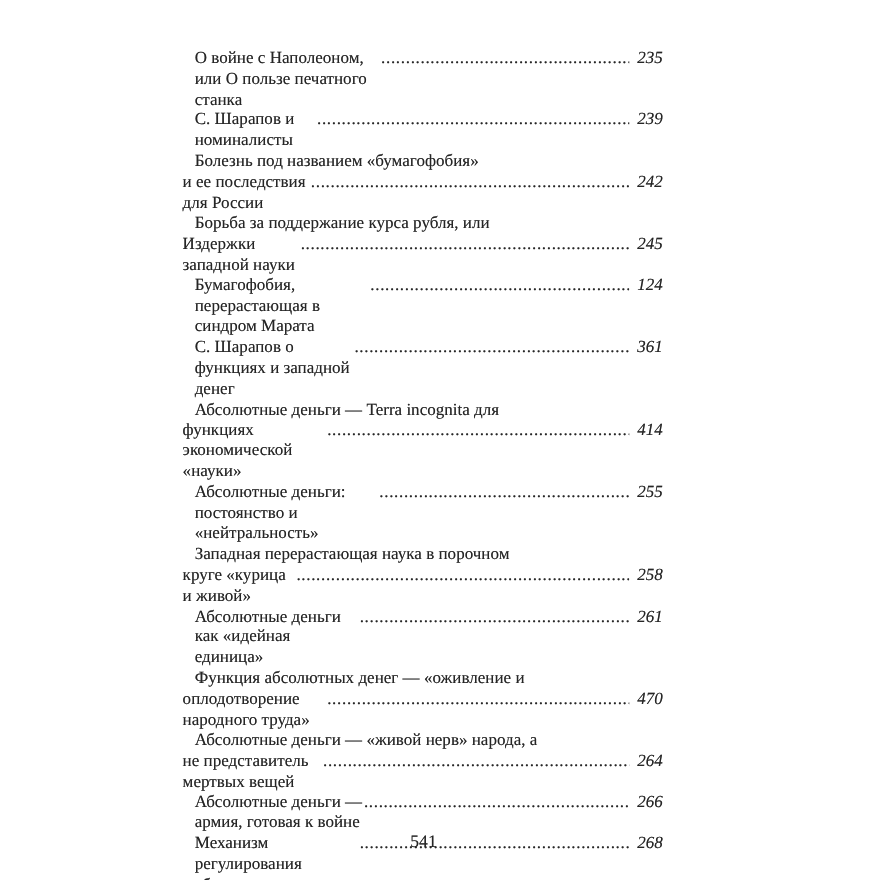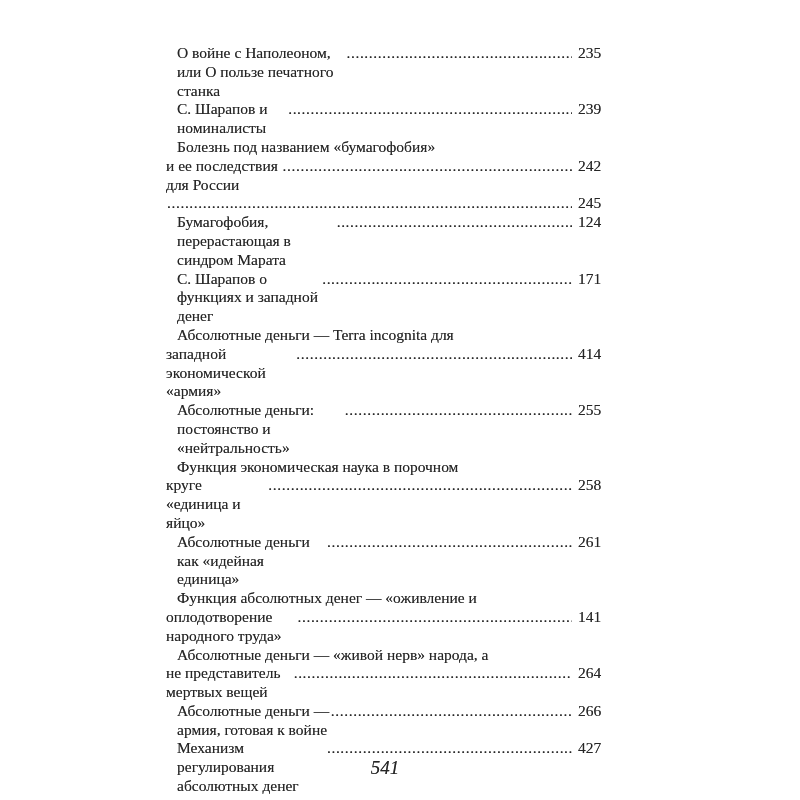--- a/index.html
+++ b/index.html
@@ -40,31 +40,31 @@
     margin-right: 6px;
     min-width: 10px;
   }
   .leader::after {
     content: "............................................................................................................";
     letter-spacing: 0.6px;
   }
   .pg {
     flex: 0 0 auto;
     min-width: 26px;
-    text-align: left;
+    text-align: center;
+    font-style: italic;
   }
   .folio {
     position: absolute;
     left: 166px;
     top: 757px;
     width: 438px;
     text-align: center;
-    font-size: 19px;
+    font-size: 16px;
     text-shadow: 0 0 0.5px rgba(40,40,40,0.55);
-    font-style: italic;
   }
 </style>
 </head>
 <body>
 
 <div class="page">
   <main class="toc">
       <div class="section entries">
         <div class="line indent">
           <span class="t">О войне с Наполеоном, или О пользе печатного станка</span>
@@ -77,82 +77,86 @@
           <span class="pg">239</span>
         </div>
         <div class="line indent">
           <span class="t">Болезнь под названием «бумагофобия»</span>
         </div>
         <div class="line">
           <span class="t">и ее последствия для России </span>
           <span class="leader"></span>
           <span class="pg">242</span>
         </div>
+        <div class="line indent">
+          <span class="t">Борьба за поддержание курса рубля, или</span>
+        </div>
         <div class="line">
+          <span class="t">Издержки западной науки</span>
           <span class="leader"></span>
           <span class="pg">245</span>
         </div>
         <div class="line indent">
           <span class="t">Бумагофобия, перерастающая в синдром Марата </span>
           <span class="leader"></span>
           <span class="pg">124</span>
         </div>
         <div class="line indent">
           <span class="t">С. Шарапов о функциях и западной денег </span>
           <span class="leader"></span>
-          <span class="pg">171</span>
+          <span class="pg">361</span>
         </div>
         <div class="line indent">
           <span class="t">Абсолютные деньги — Terra incognita для</span>
         </div>
         <div class="line">
-          <span class="t">западной экономической «армия» </span>
+          <span class="t">функциях экономической «науки» </span>
           <span class="leader"></span>
           <span class="pg">414</span>
         </div>
         <div class="line indent">
           <span class="t">Абсолютные деньги: постоянство и «нейтральность» </span>
           <span class="leader"></span>
           <span class="pg">255</span>
         </div>
         <div class="line indent">
-          <span class="t">Функция экономическая наука в порочном</span>
+          <span class="t">Западная перерастающая наука в порочном</span>
         </div>
         <div class="line">
-          <span class="t">круге «единица и яйцо» </span>
+          <span class="t">круге «курица и живой» </span>
           <span class="leader"></span>
           <span class="pg">258</span>
         </div>
         <div class="line indent">
           <span class="t">Абсолютные деньги как «идейная единица» </span>
           <span class="leader"></span>
           <span class="pg">261</span>
         </div>
         <div class="line indent">
           <span class="t">Функция абсолютных денег — «оживление и</span>
         </div>
         <div class="line">
           <span class="t">оплодотворение народного труда» </span>
           <span class="leader"></span>
-          <span class="pg">141</span>
+          <span class="pg">470</span>
         </div>
         <div class="line indent">
           <span class="t">Абсолютные деньги — «живой нерв» народа, а</span>
         </div>
         <div class="line">
           <span class="t">не представитель мертвых вещей</span>
           <span class="leader"></span>
           <span class="pg">264</span>
         </div>
         <div class="line indent">
           <span class="t">Абсолютные деньги — армия, готовая к войне</span>
           <span class="leader"></span>
           <span class="pg">266</span>
         </div>
         <div class="line indent">
           <span class="t">Механизм регулирования абсолютных денег</span>
           <span class="leader"></span>
-          <span class="pg">427</span>
+          <span class="pg">268</span>
         </div>
       </div>
     </main>
   <footer class="folio">541</footer>
 </div>
 
 </body></html>

